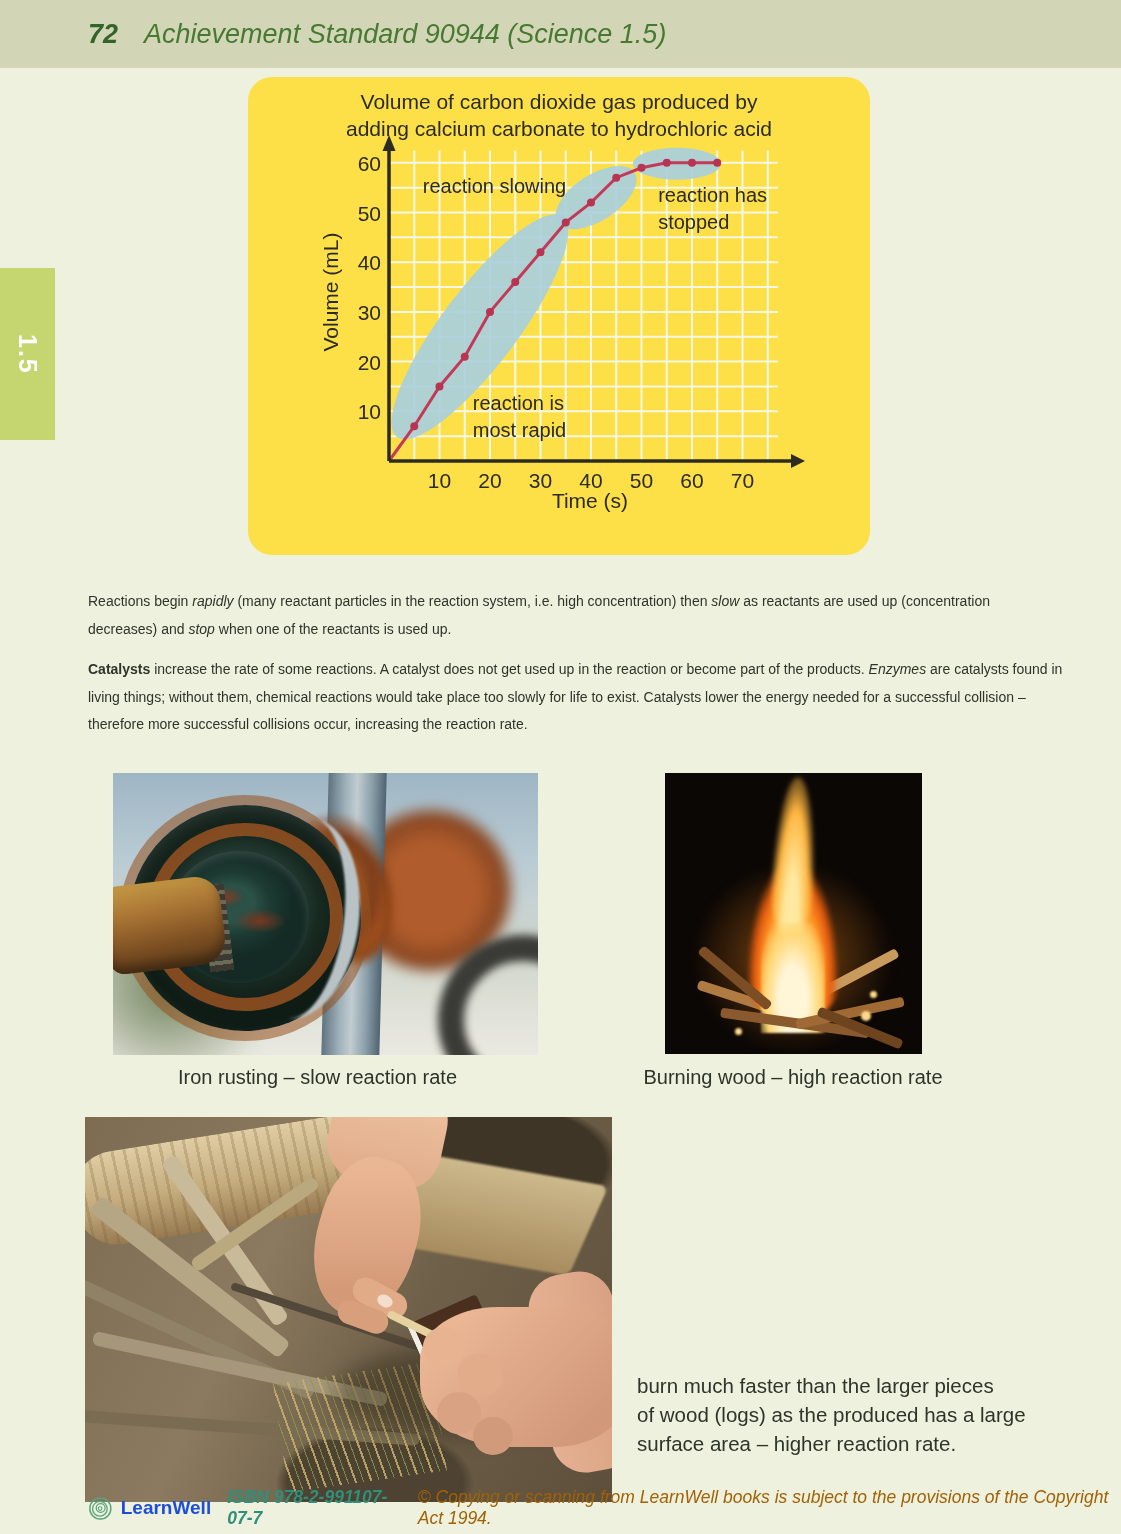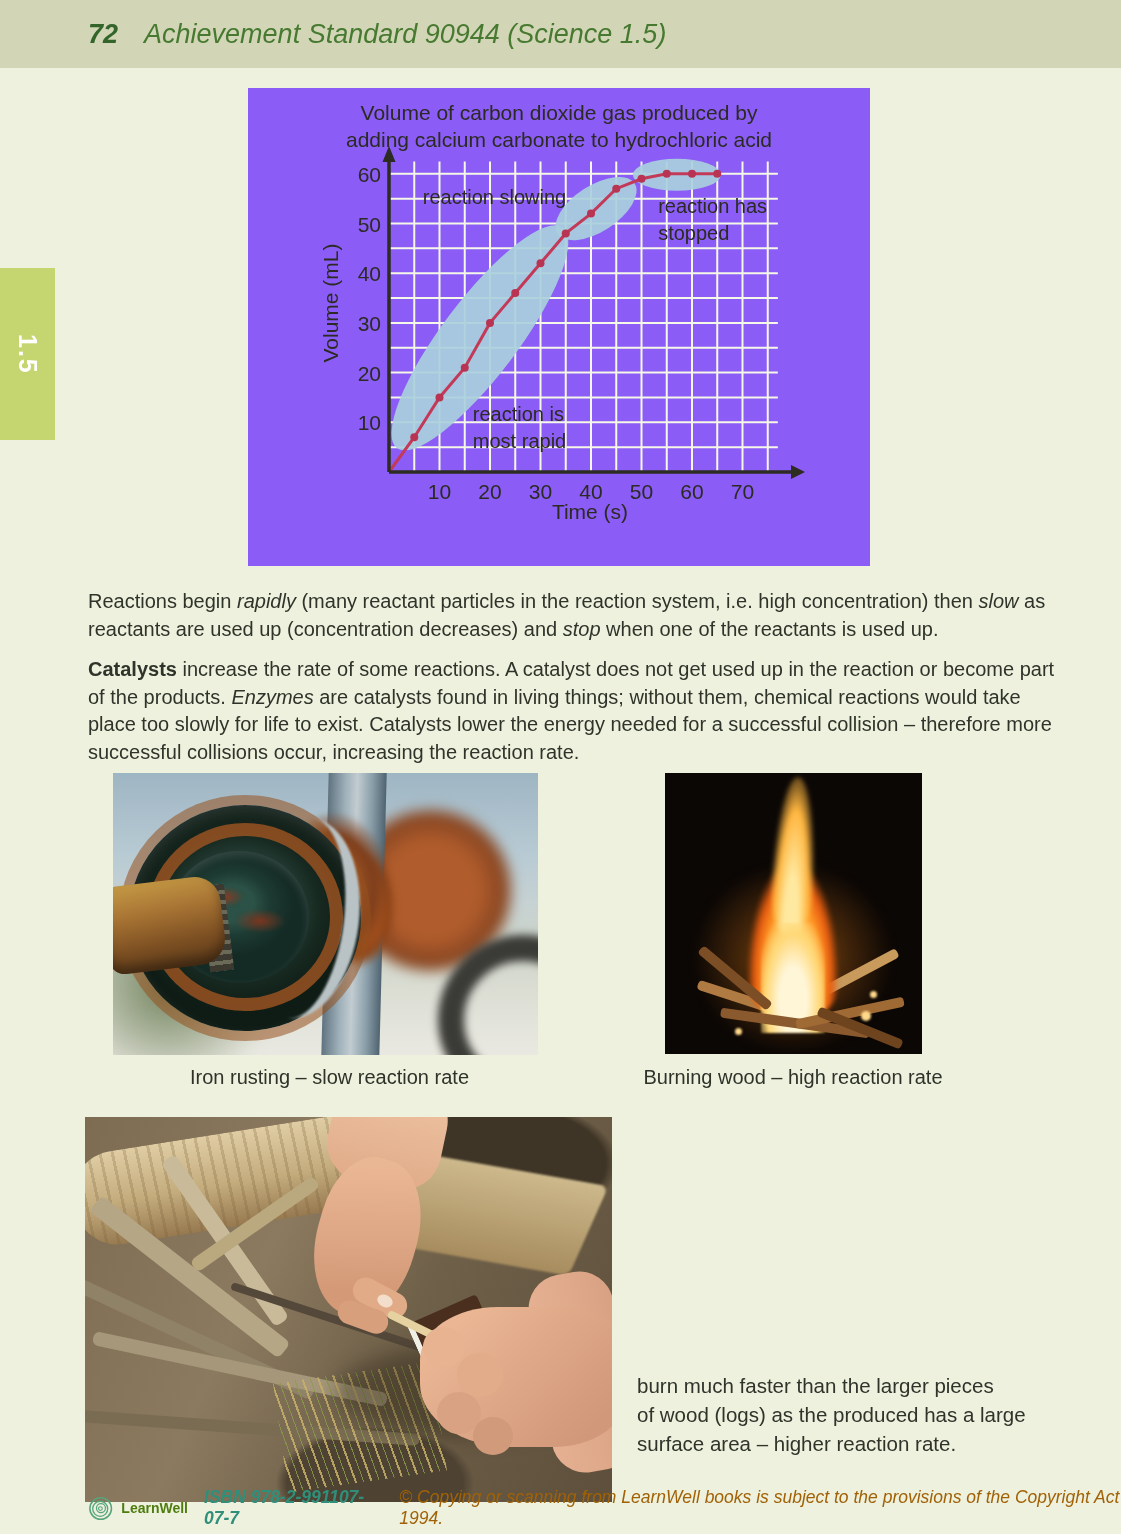--- a/index.html
+++ b/index.html
@@ -18,25 +18,25 @@
   
   .tab {
     position:absolute; left:0; top:268px; width:55px; height:172px;
     background:#c5d570; display:flex; align-items:center; justify-content:center;
   }
   .tab span {
     writing-mode:vertical-rl; color:#ffffff; font-size:25px; font-weight:bold; letter-spacing:2px;
   }
   
   .chart-panel {
-    position:absolute; left:248px; top:88px; width:622px; height:478px; background:#8b5cf6;
+    position:absolute; left:248px; top:77px; width:622px; height:478px; background:#fde047;border-radius:24px;
   }
   .chart-panel svg { display:block; }
   
-  .body-text { position:absolute; left:88px; top:588px; width:975px; font-size:20px; line-height:27.5px; }
+  .body-text { position:absolute; left:88px; top:588px; width:975px; font-size:14px; line-height:27.5px; }
   .body-text p { margin-bottom:13px; }
   .body-text .b { font-weight:bold; }
   .body-text .i { font-style:italic; }
   
   .fig { position:absolute; overflow:hidden; }
   .fig > div { position:absolute; }
   .fig-rust { left:113px; top:773px; width:425px; height:282px;
     background:linear-gradient(180deg,#9eb5c3 0%,#b7cad3 28%,#c6d2d3 46%,#cdd3c8 62%,#dcded4 78%,#e9e9e1 100%); }
   .rust-bg-green { left:-50px; top:110px; width:210px; height:210px;
     background:radial-gradient(closest-side,#74855f,rgba(116,133,95,0)); filter:blur(8px); }
@@ -136,26 +136,26 @@
   .kin-hand-right { left:335px; top:190px; width:205px; height:140px;
     background:linear-gradient(135deg,#eab694 15%,#d1987a 85%);
     border-radius:38% 30% 35% 45%; }
   .kin-knuckle { width:42px; height:40px; border-radius:50%; background:#e7b391; }
   .kin-knuckle.n1 { left:338px; top:210px; }
   .kin-knuckle.n2 { left:372px; top:236px; width:46px; height:44px; background:#e2ac8a; }
   .kin-knuckle.n3 { left:352px; top:275px; width:44px; height:42px; background:#d9a383; }
   .kin-knuckle.n4 { left:388px; top:300px; width:40px; height:38px; background:#d09a7b; }
   
   .caption { position:absolute; font-size:20px; color:#2e332a; text-align:center; }
-  .caption-rust { left:117px; top:1066px; width:425px; }
+  .caption-rust { left:105px; top:1066px; width:425px; }
   .caption-fire { left:593px; top:1066px; width:400px; }
   .side-note { position:absolute; left:637px; top:1371px; width:440px; font-size:20.5px; line-height:29px; color:#2f342b; }
   
   .footer { position:absolute; left:88px; top:1492px; display:flex; align-items:center; height:32px; }
-  .brand { margin-left:8px; font-size:14px; font-weight:bold; color:#4d7c0f; }
+  .brand { margin-left:8px; font-size:19px; font-weight:bold; color:#1d4ed8; }
   .isbn { margin-left:16px; font-size:17.5px; font-style:italic; font-weight:600; color:#2f8f7a; }
   .copyright { margin-left:12px; font-size:17.5px; font-style:italic; color:#a16207; }
 </style>
 </head>
 <body>
 
 <div class="page">
 
   <header class="header">
     <span class="page-num">72</span>

